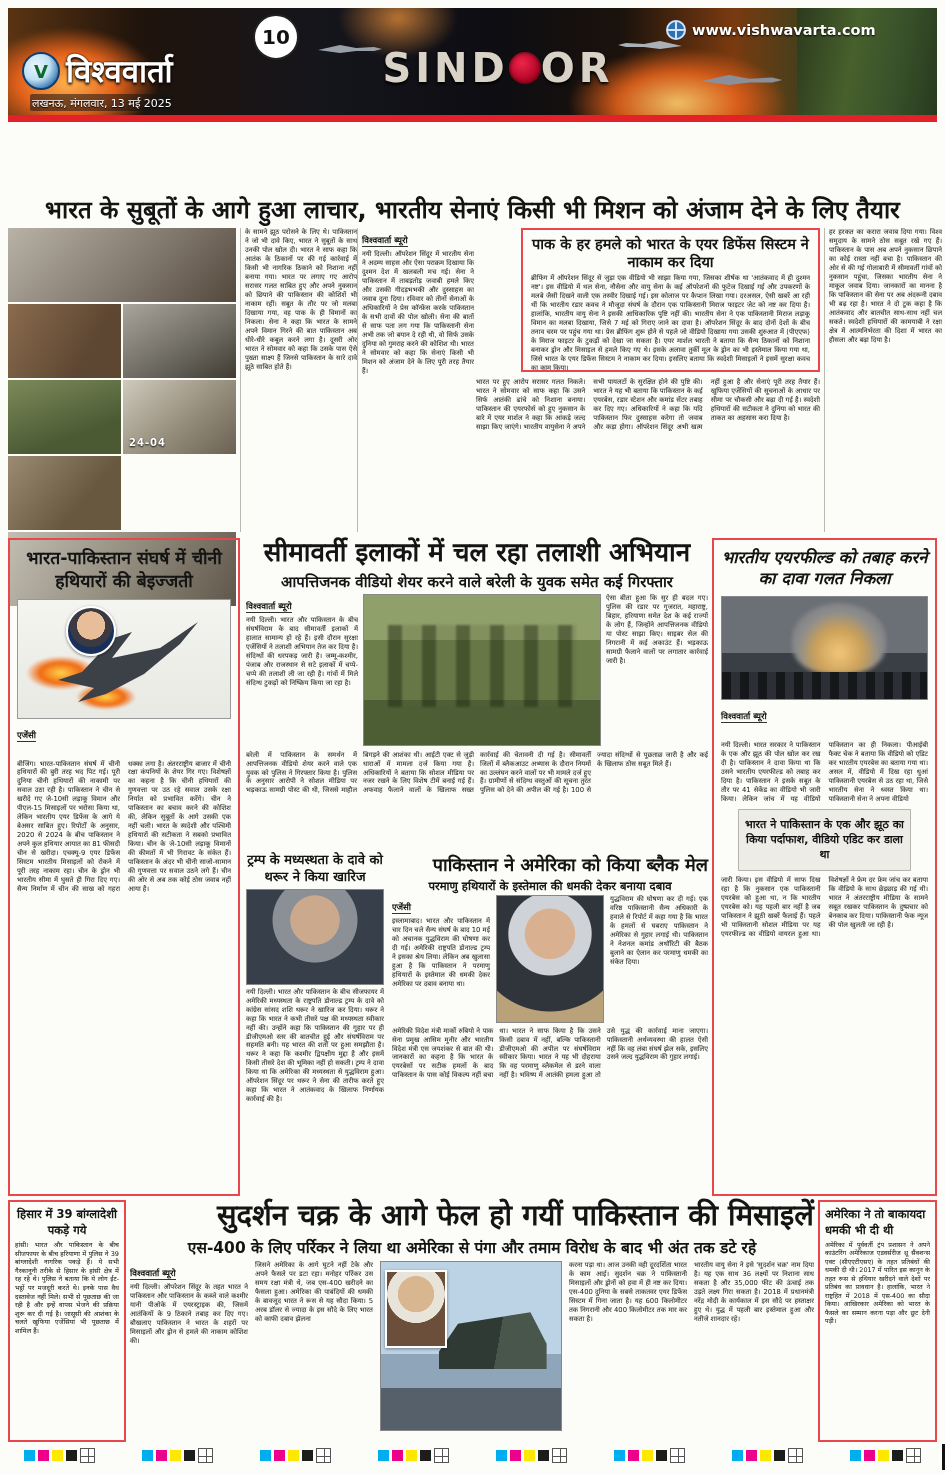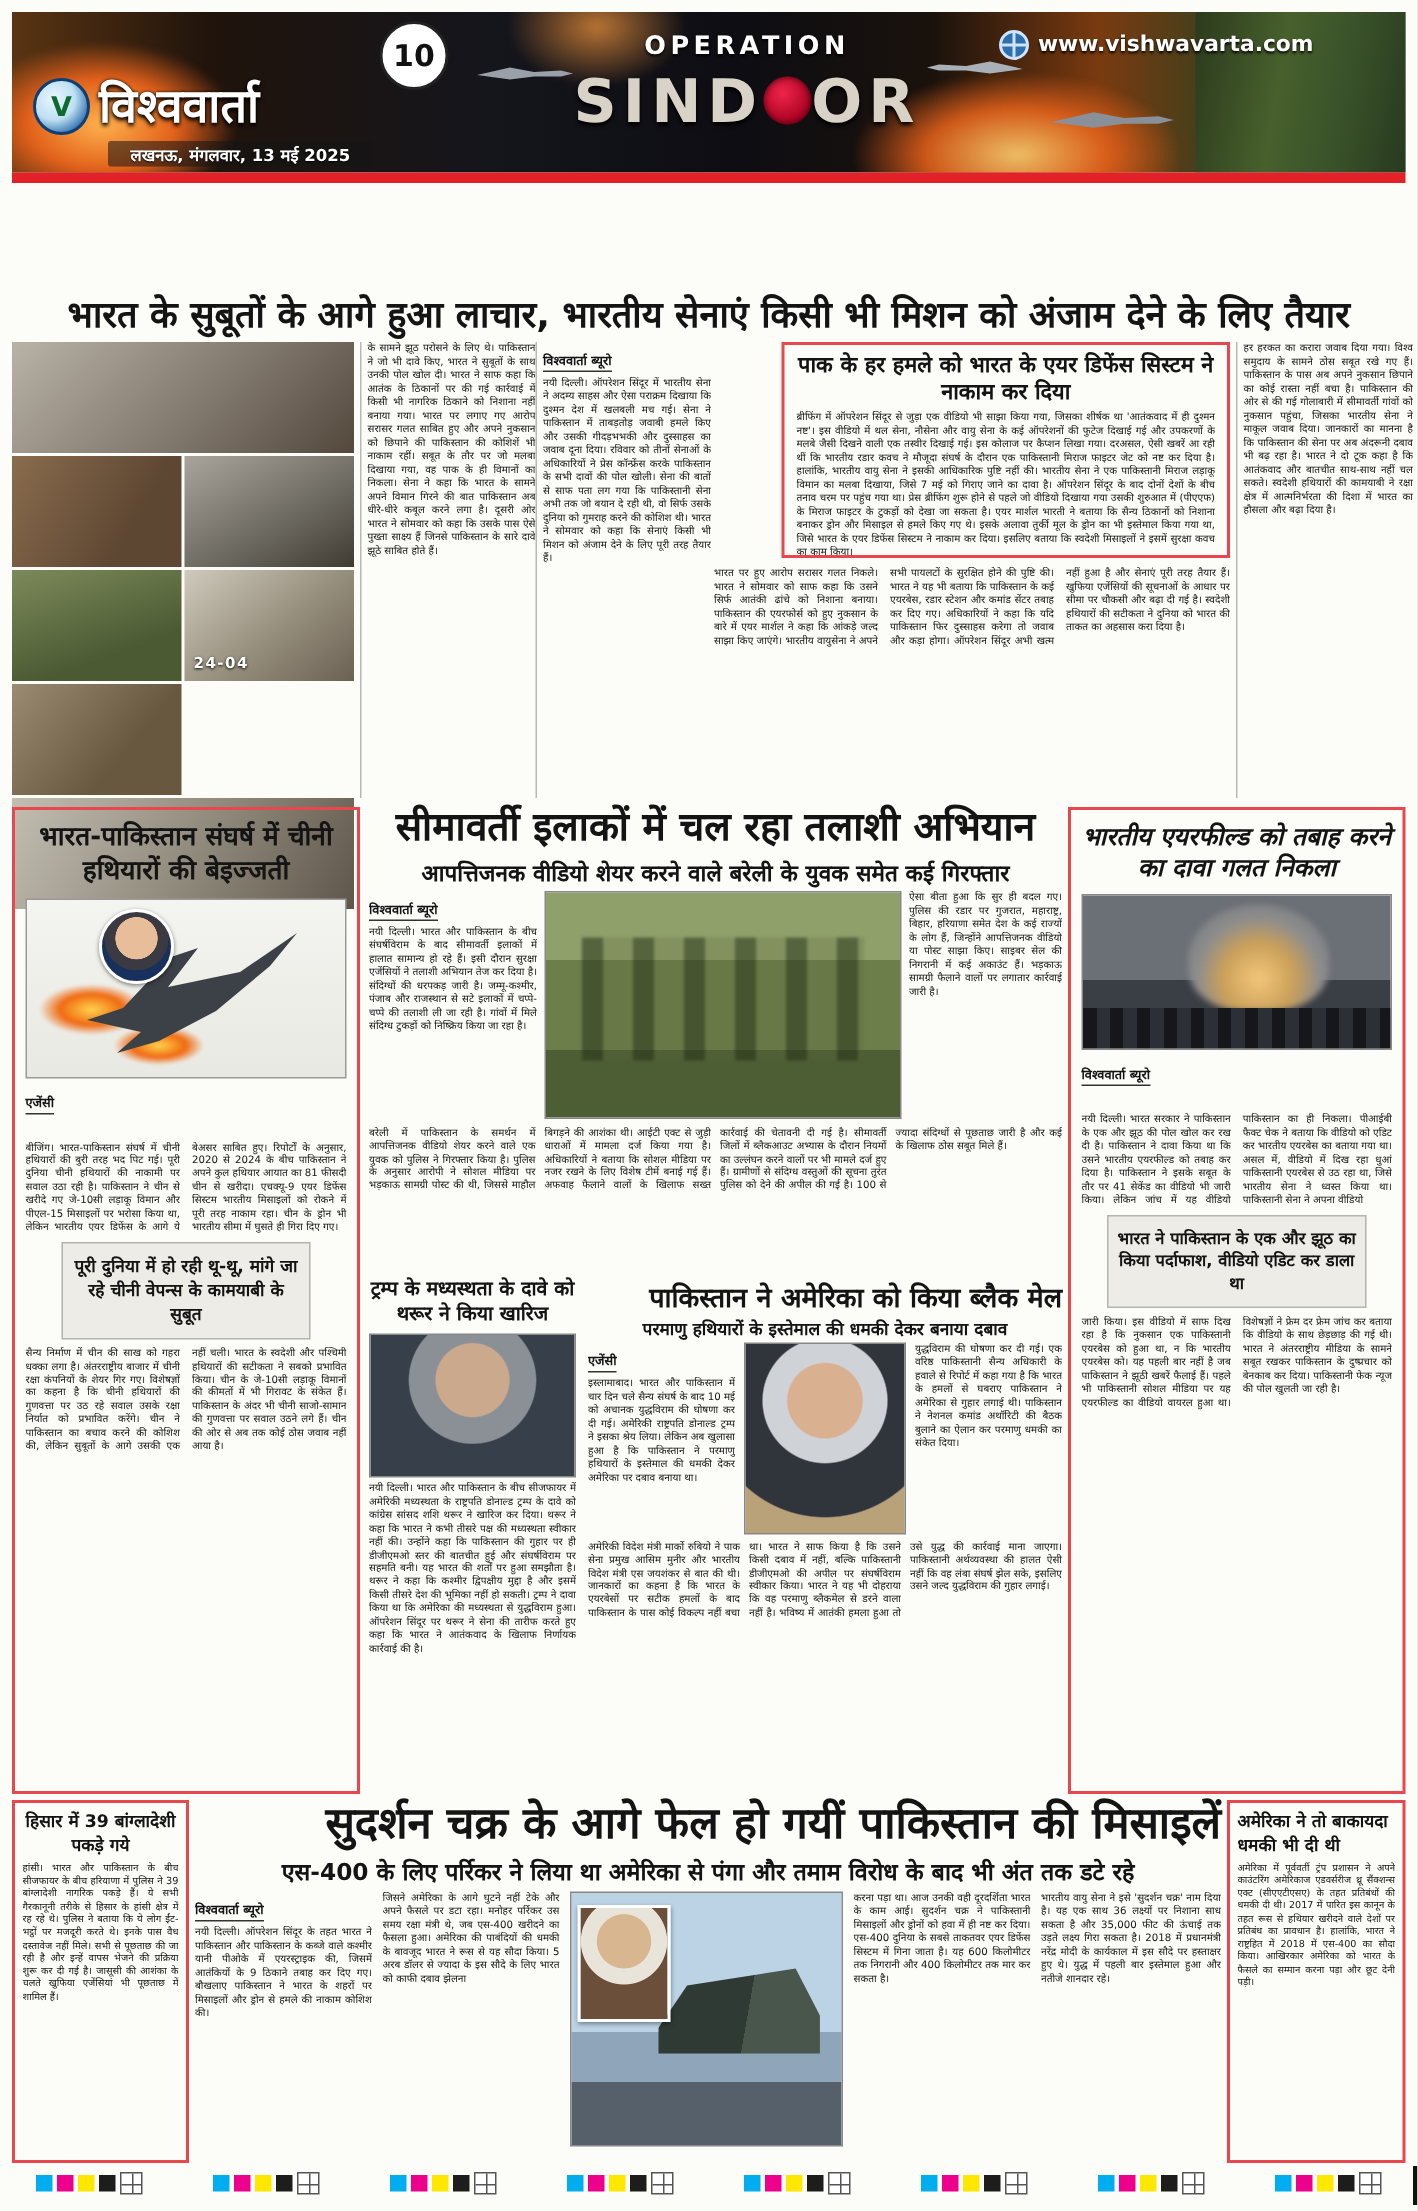--- a/index.html
+++ b/index.html
@@ -17,22 +17,22 @@
   .jet{position:absolute;width:70px;height:22px;}
   .jet svg{width:100%;height:100%;}
   .pagenum{position:absolute;left:245px;top:6px;width:42px;height:42px;border-radius:50%;
     background:#fff;border:2px solid #222;display:flex;align-items:center;justify-content:center;
     font-size:20px;font-weight:bold;color:#111;}
   .logo-wrap{position:absolute;left:14px;top:44px;display:flex;align-items:center;gap:6px;}
   .emblem{width:34px;height:34px;border-radius:50%;background:radial-gradient(circle at 35% 35%,#eaf6ff,#bfe0f2 45%,#2e6fae 80%);
     border:2px solid #0d3f73;display:flex;align-items:center;justify-content:center;
     color:#0d6b2f;font-weight:bold;font-size:18px;}
   .logo-text{font-size:31px;font-weight:bold;color:#fff;text-shadow:0 2px 3px #000,0 0 2px #000;line-height:1;}
-  .dateline{position:absolute;left:22px;top:86px;font-size:11px;font-weight:bold;color:#fff;
-    background:rgba(20,20,20,.55);padding:1px 15px;border-radius:2px;text-shadow:0 1px 1px #000;margin-left:42px;}
+  .dateline{position:absolute;left:22px;top:86px;font-size:11px;font-weight:normal;color:#fff;
+    background:rgba(20,20,20,.55);padding:1px 2px;border-radius:2px;text-shadow:0 1px 1px #000;}
   .operation{position:absolute;left:340px;top:13px;width:300px;text-align:center;color:#fff;
     font-weight:bold;font-size:17px;letter-spacing:3px;text-shadow:0 1px 2px #000;}
   .sindoor{position:absolute;left:300px;top:40px;width:380px;text-align:center;font-weight:bold;
     font-size:40px;letter-spacing:4px;color:#d9d2c6;text-shadow:0 2px 3px #000;line-height:1;}
   .sindoor .dot{display:inline-block;width:32px;height:32px;border-radius:50%;
     background:radial-gradient(circle at 40% 35%,#f0244a,#a3001f 75%);vertical-align:-2px;
     box-shadow:0 0 4px #40000c inset;}
   .website{position:absolute;left:658px;top:12px;display:flex;align-items:center;gap:6px;
     color:#fff;font-weight:bold;font-size:14.5px;text-shadow:0 1px 2px #000;}
   .globe{width:16px;height:16px;border-radius:50%;border:2px solid #cfe4ff;background:#2e6fae;position:relative;overflow:hidden;}
@@ -175,21 +175,20 @@
       <svg viewBox="0 0 70 22">
           <path d="M2 12 L24 7 L40 10 L58 9 L66 11 L58 13 L40 13 L24 15 Z" fill="#8a9099"></path>
         </svg>
     </div>
     <div class="pagenum">10</div>
     <div class="logo-wrap">
       <div class="emblem">V</div>
       <div class="logo-text">विश्ववार्ता</div>
     </div>
     <div class="dateline">लखनऊ, मंगलवार, 13 मई 2025</div>
-    <div class="operation">OPERATION</div>
     <div class="sindoor"><span>SIND</span><span class="dot"></span><span>OR</span></div>
     <div class="website">
       <span class="globe"></span>
       <span>www.vishwavarta.com</span>
     </div>
   </div>
   <div class="redstrip"></div>
 
   <div class="subhead">भारत के सुबूतों के आगे हुआ लाचार, भारतीय सेनाएं किसी भी मिशन को अंजाम देने के लिए तैयार</div>
 
@@ -230,21 +229,20 @@
         <div class="jet-sil">
           <svg viewBox="0 0 160 92">
               <path d="M150 8 L112 34 L64 44 L84 18 L66 24 L34 58 L10 66 L46 74 L30 88 L58 80 L96 60 L132 30 Z" fill="#3c4148"></path>
             </svg>
         </div>
         <div class="xi"></div>
       </div>
       <span class="byline">एजेंसी</span>
       <div class="cols2">
         <span>बीजिंग। भारत-पाकिस्तान संघर्ष में चीनी हथियारों की बुरी तरह भद पिट गई। पूरी दुनिया चीनी हथियारों की नाकामी पर सवाल उठा रही है। पाकिस्तान ने चीन से खरीदे गए जे-10सी लड़ाकू विमान और पीएल-15 मिसाइलों पर भरोसा किया था, लेकिन भारतीय एयर डिफेंस के आगे ये बेअसर साबित हुए। रिपोर्टों के अनुसार, 2020 से 2024 के बीच पाकिस्तान ने अपने कुल हथियार आयात का 81 फीसदी चीन से खरीदा। एचक्यू-9 एयर डिफेंस सिस्टम भारतीय मिसाइलों को रोकने में पूरी तरह नाकाम रहा। चीन के ड्रोन भी भारतीय सीमा में घुसते ही गिरा दिए गए।</span>
-        <div class="hl-box">पूरी दुनिया में हो रही थू-थू, मांगे जा रहे चीनी वेपन्स के कामयाबी के सुबूत</div>
         <span>सैन्य निर्माण में चीन की साख को गहरा धक्का लगा है। अंतरराष्ट्रीय बाजार में चीनी रक्षा कंपनियों के शेयर गिर गए। विशेषज्ञों का कहना है कि चीनी हथियारों की गुणवत्ता पर उठ रहे सवाल उसके रक्षा निर्यात को प्रभावित करेंगे। चीन ने पाकिस्तान का बचाव करने की कोशिश की, लेकिन सुबूतों के आगे उसकी एक नहीं चली। भारत के स्वदेशी और पश्चिमी हथियारों की सटीकता ने सबको प्रभावित किया। चीन के जे-10सी लड़ाकू विमानों की कीमतों में भी गिरावट के संकेत हैं। पाकिस्तान के अंदर भी चीनी साजो-सामान की गुणवत्ता पर सवाल उठने लगे हैं। चीन की ओर से अब तक कोई ठोस जवाब नहीं आया है।</span>
       </div>
     </div>
 
     <div class="centercol">
       <h1>सीमावर्ती इलाकों में चल रहा तलाशी अभियान</h1>
       <div class="sub2">आपत्तिजनक वीडियो शेयर करने वाले बरेली के युवक समेत कई गिरफ्तार</div>
       <div class="row1">
         <div class="c1" style="overflow:hidden">
           <span class="byline">विश्ववार्ता ब्यूरो</span>

